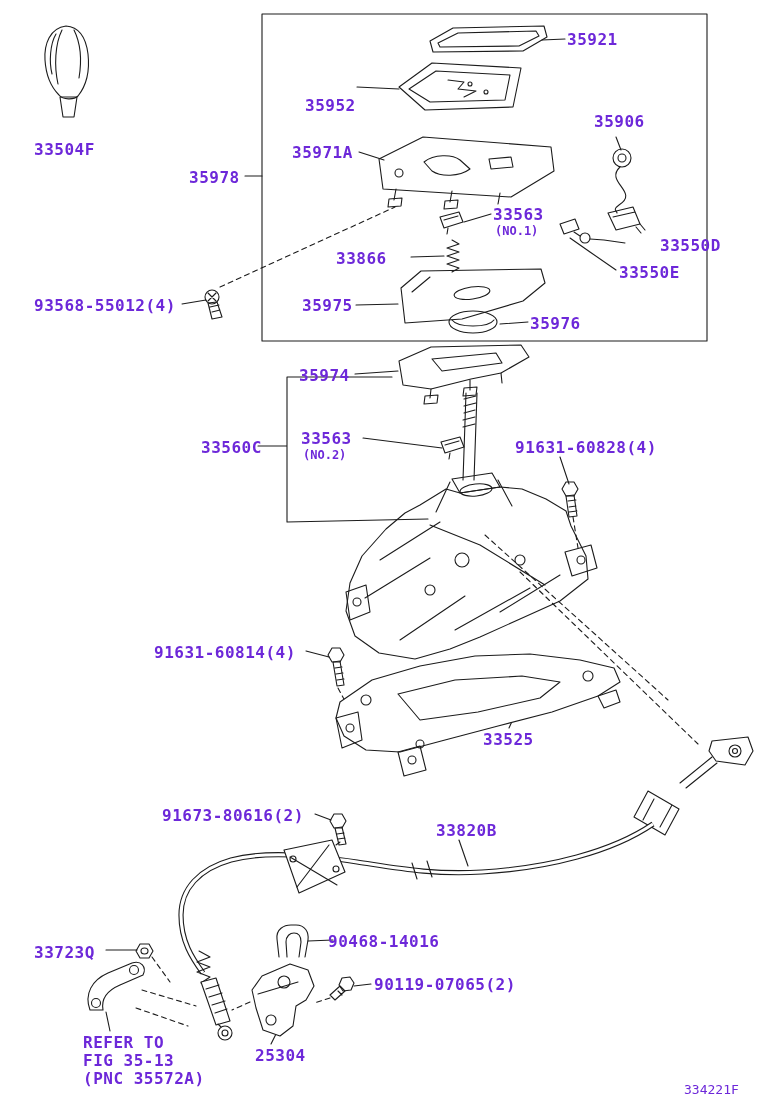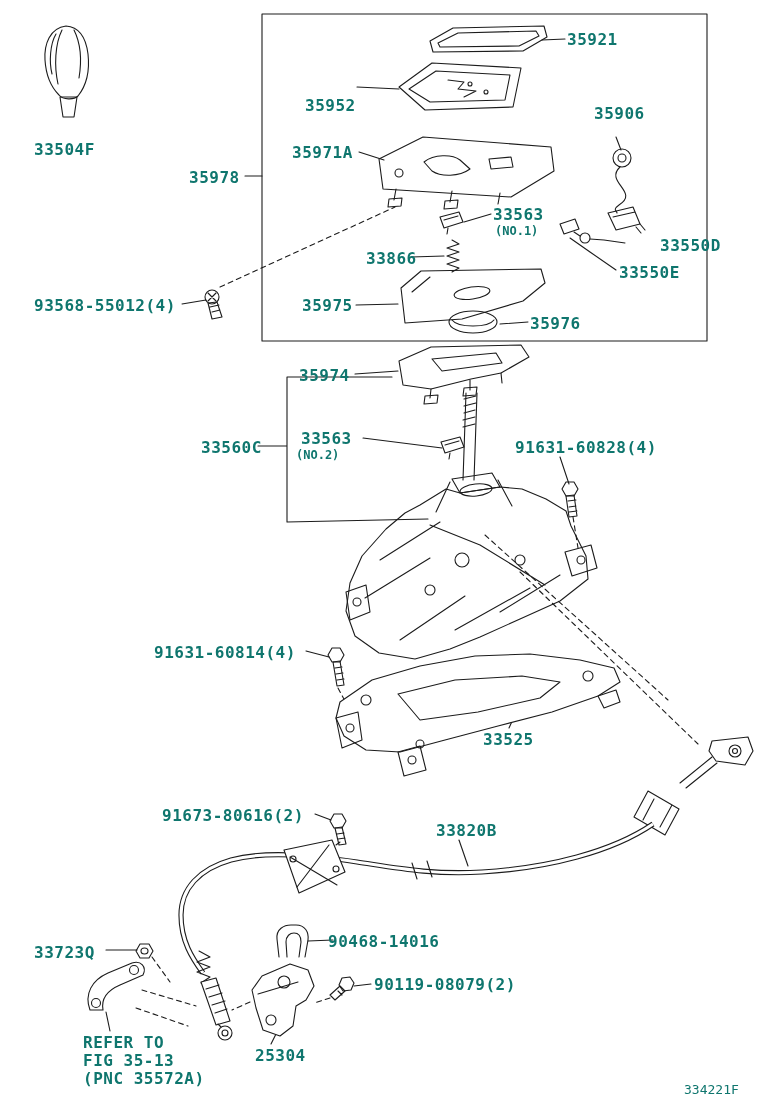--- a/index.html
+++ b/index.html
@@ -1,19 +1,19 @@
 <!DOCTYPE html>
 <html><head>
 <meta charset="utf-8">
 <style>
   html,body{margin:0;padding:0;background:#fff}
   #canvas{position:relative;width:760px;height:1112px;background:#fff;overflow:hidden;
           font-family:"DejaVu Sans Mono",monospace}
   #canvas svg{position:absolute;left:0;top:0}
-  .lbl{position:absolute;font:700 16px "DejaVu Sans Mono",monospace;color:#0f766e;
+  .lbl{position:absolute;font:700 16px "DejaVu Sans Mono",monospace;color:#6d28d9;
        letter-spacing:.5px;white-space:nowrap}
   .lbl.sub{font-size:12px;letter-spacing:0}
   .lbl.code{font:400 13px "DejaVu Sans Mono",monospace;letter-spacing:0}
   .ln{fill:none;stroke:#1c1c1c;stroke-width:1.1;stroke-linecap:round;stroke-linejoin:round}
   .fw{fill:#fff;stroke:#1c1c1c;stroke-width:1.1;stroke-linejoin:round}
   .dash{stroke-dasharray:5 4}
   .cable-o{fill:none;stroke:#1c1c1c;stroke-width:5.2}
   .cable-i{fill:none;stroke:#fff;stroke-width:3}
 </style>
 </head>
@@ -243,42 +243,42 @@
     <circle class="ln" cx="96" cy="1003" r="4.5"></circle>
         <circle class="ln" cx="134" cy="970" r="4.5"></circle>
   </g>
 
 </svg>
 
 <div class="lbl" style="left:34px;top:140px">33504F</div>
 <div class="lbl" style="left:567px;top:30px">35921</div>
 <div class="lbl" style="left:305px;top:96px">35952</div>
 <div class="lbl" style="left:292px;top:143px">35971A</div>
-<div class="lbl" style="left:594px;top:104px">35906</div>
+<div class="lbl" style="left:594px;top:112px">35906</div>
 <div class="lbl" style="left:189px;top:168px">35978</div>
 <div class="lbl" style="left:493px;top:205px">33563</div>
 <div class="lbl sub" style="left:495px;top:224px">(NO.1)</div>
 <div class="lbl" style="left:660px;top:236px">33550D</div>
 <div class="lbl" style="left:619px;top:263px">33550E</div>
-<div class="lbl" style="left:366px;top:249px">33866</div>
+<div class="lbl" style="left:336px;top:249px">33866</div>
 <div class="lbl" style="left:302px;top:296px">35975</div>
 <div class="lbl" style="left:530px;top:314px">35976</div>
 <div class="lbl" style="left:34px;top:296px">93568-55012(4)</div>
 <div class="lbl" style="left:299px;top:366px">35974</div>
 <div class="lbl" style="left:201px;top:438px">33560C</div>
 <div class="lbl" style="left:301px;top:429px">33563</div>
-<div class="lbl sub" style="left:296px;top:448px">(NO.2)</div>
+<div class="lbl sub" style="left:303px;top:448px">(NO.2)</div>
 <div class="lbl" style="left:515px;top:438px">91631-60828(4)</div>
 <div class="lbl" style="left:154px;top:643px">91631-60814(4)</div>
 <div class="lbl" style="left:483px;top:730px">33525</div>
 <div class="lbl" style="left:162px;top:806px">91673-80616(2)</div>
 <div class="lbl" style="left:436px;top:821px">33820B</div>
 <div class="lbl" style="left:34px;top:943px">33723Q</div>
 <div class="lbl" style="left:328px;top:932px">90468-14016</div>
-<div class="lbl" style="left:374px;top:975px">90119-08079(2)</div>
+<div class="lbl" style="left:374px;top:975px">90119-07065(2)</div>
 <div class="lbl" style="left:255px;top:1046px">25304</div>
 
 <div class="lbl" style="left:83px;top:1033px">REFER TO</div>
 <div class="lbl" style="left:83px;top:1051px">FIG 35-13</div>
 <div class="lbl" style="left:83px;top:1069px">(PNC 35572A)</div>
 
 <div class="lbl code" style="left:684px;top:1082px">334221F</div>
 
 </div>
 

